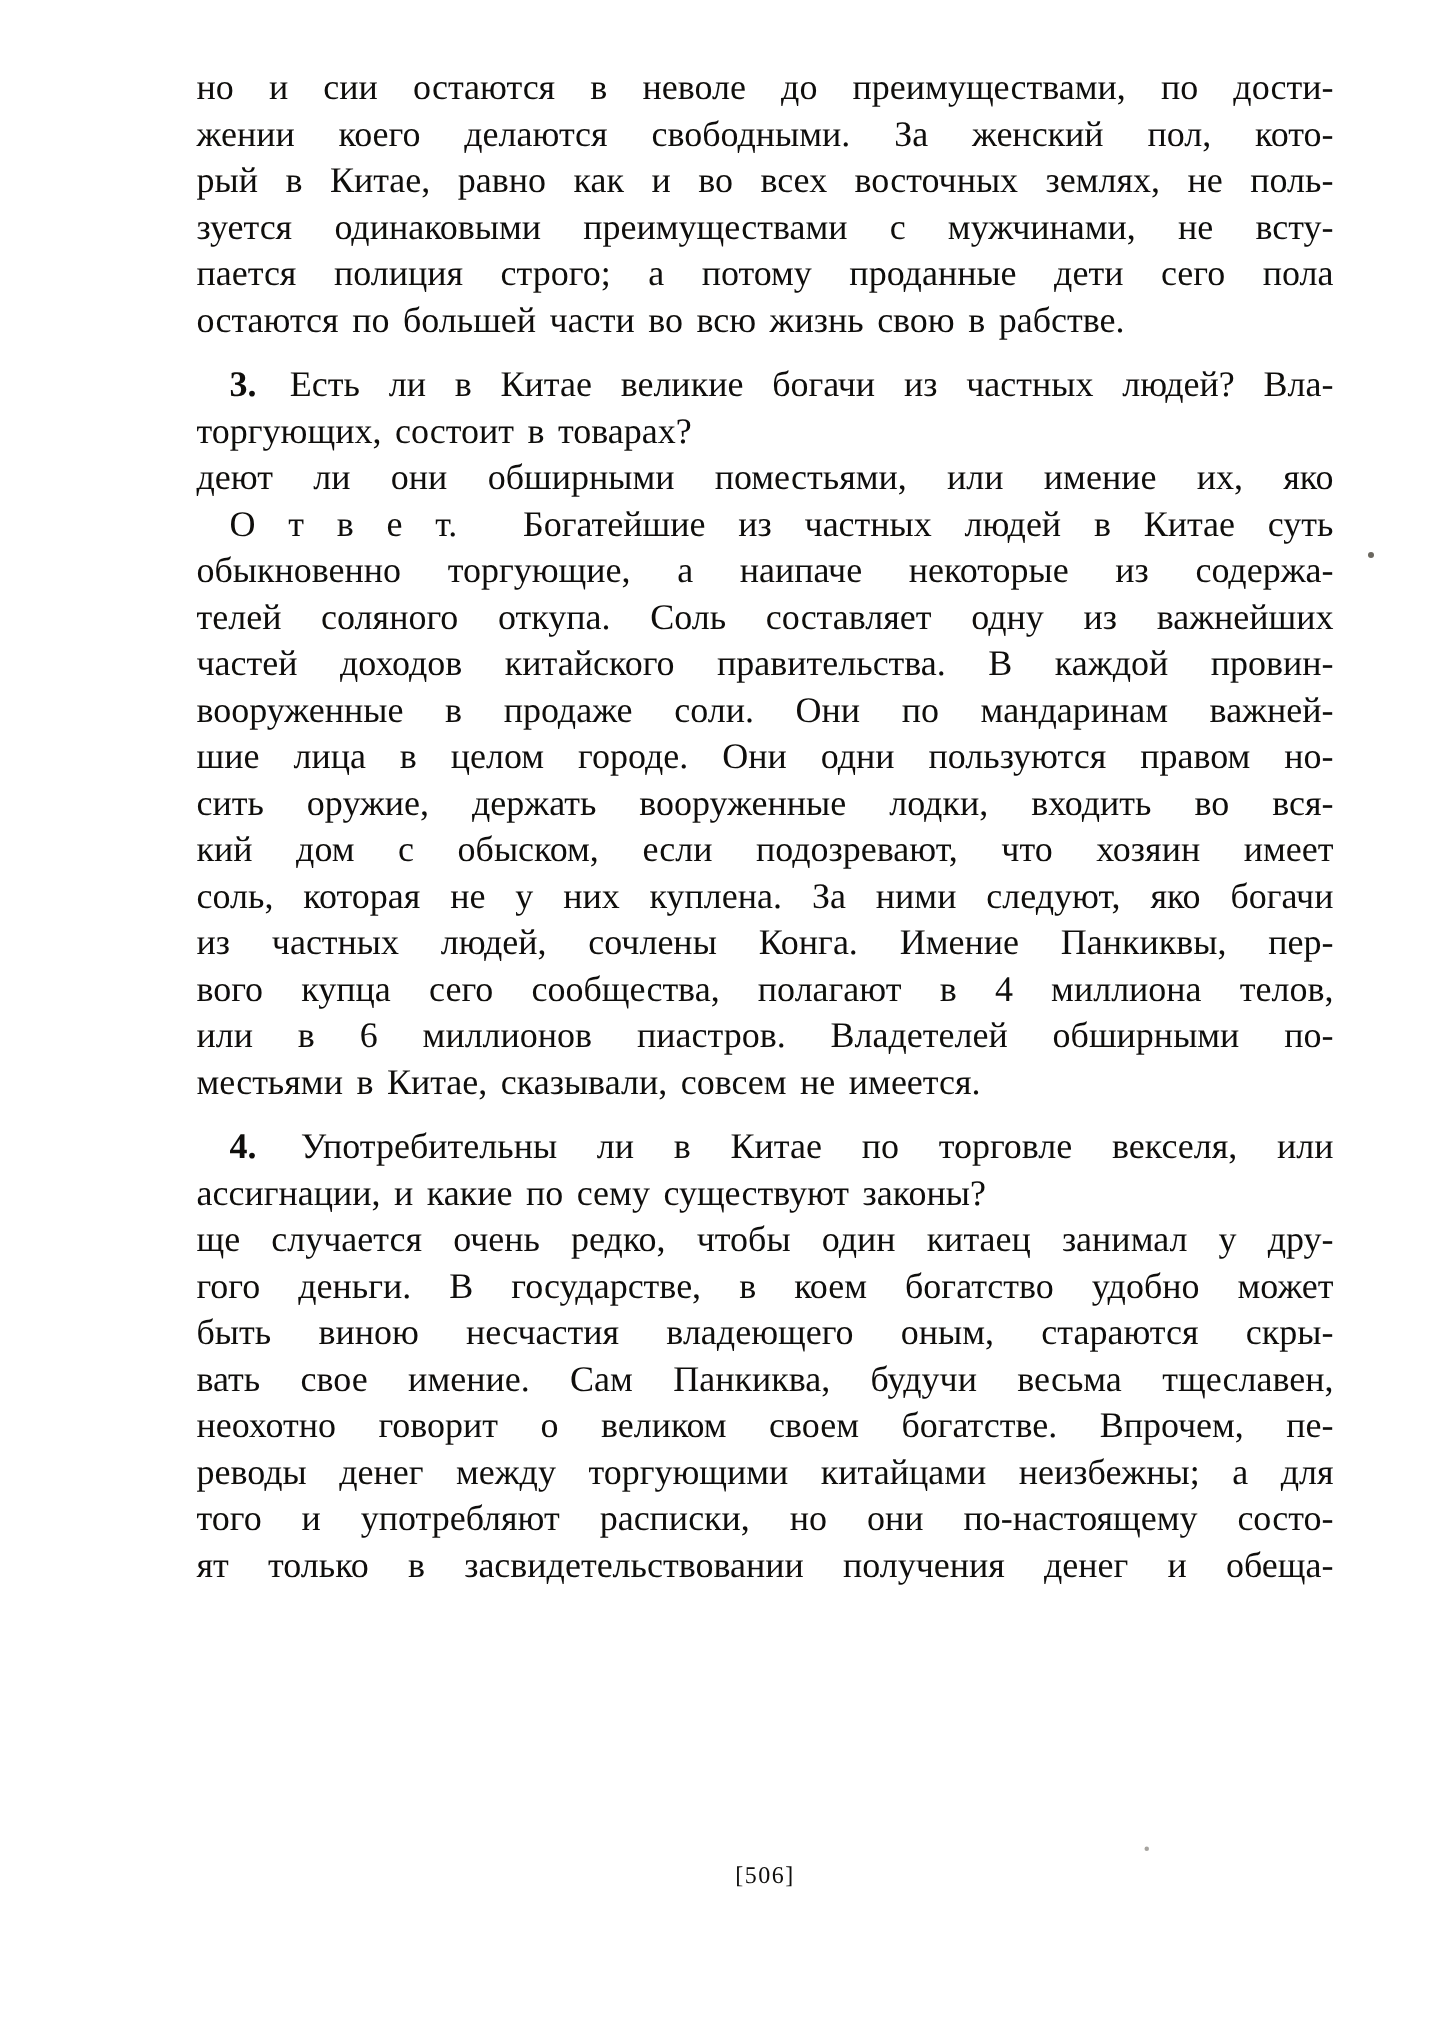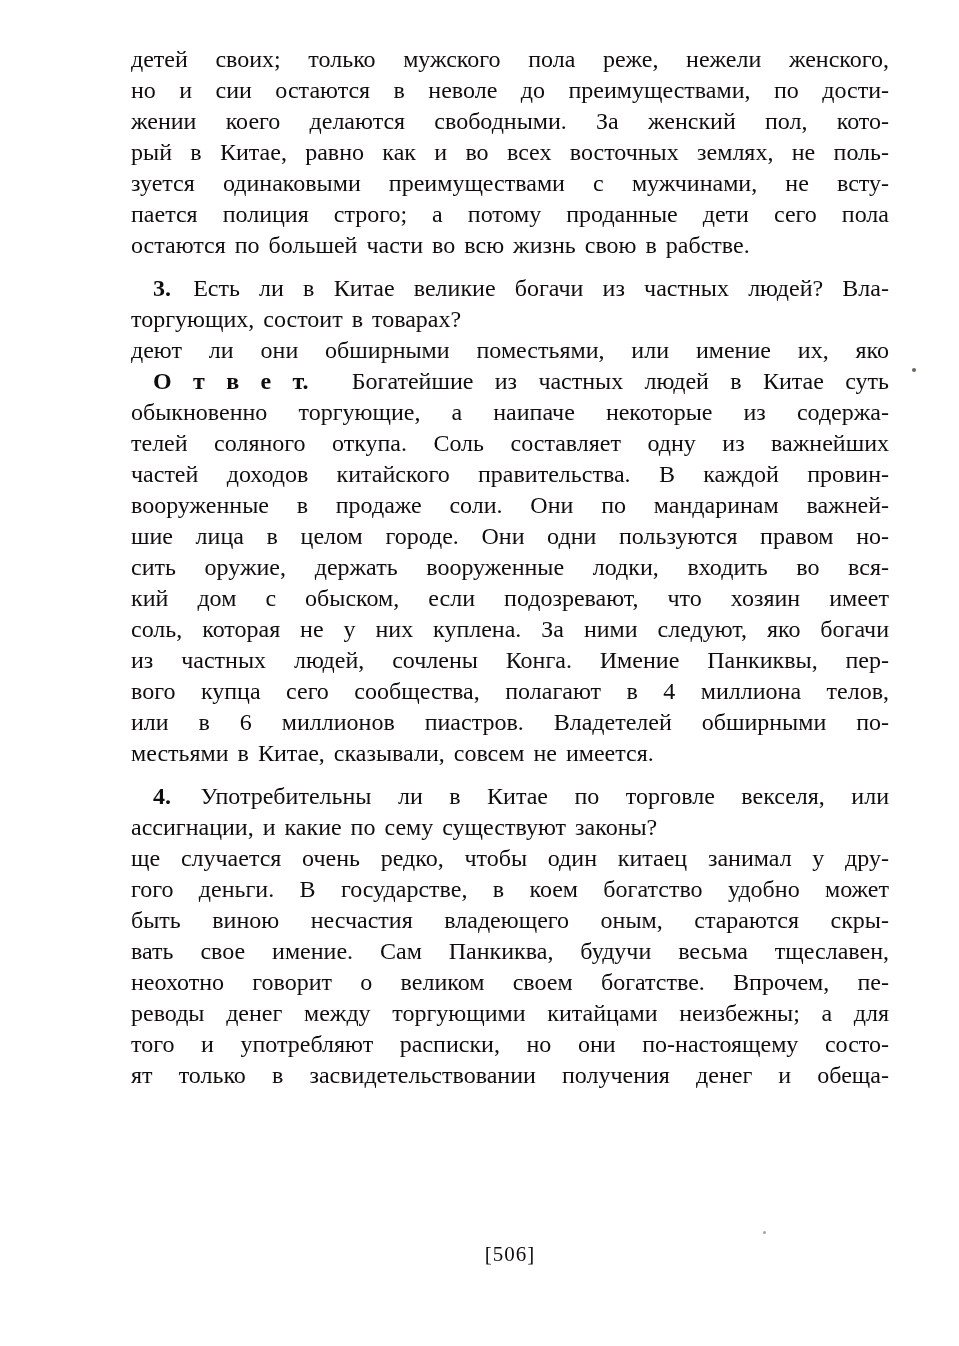--- a/index.html
+++ b/index.html
@@ -38,46 +38,44 @@
   }
   .line.first {
     text-indent: 22px;
   }
   .qnum {
     font-weight: bold;
     margin-right: 3px;
   }
   .answer-label {
     margin-right: 22px;
-    font-weight: bold;
   }
   .folio {
     position: absolute;
     top: 1242px;
     left: 131px;
     width: 758px;
     text-align: center;
-    font-size: 21px;
+    font-size: 16px;
     letter-spacing: 1px;
   }
   .speck {
     position: absolute;
     background: #6a675f;
     border-radius: 50%;
   }
   .speck-1 { left: 912px; top: 368px; width: 4px; height: 4px; }
   .speck-2 { left: 763px; top: 1231px; width: 3px; height: 3px; opacity: .6; }
 </style>
 </head>
 <body>
 
 <div class="text-block">
 
   <div class="paragraph">
-    <div class="line">детей своих; только мужского пола реже, нежели женского,</div>
     <div class="line">но и сии остаются в неволе до преимуществами, по дости-</div>
     <div class="line">жении коего делаются свободными. За женский пол, кото-</div>
     <div class="line">рый в Китае, равно как и во всех восточных землях, не поль-</div>
     <div class="line">зуется одинаковыми преимуществами с мужчинами, не всту-</div>
     <div class="line">пается полиция строго; а потому проданные дети сего пола</div>
     <div class="line last">остаются по большей части во всю жизнь свою в рабстве.</div>
   </div>
 
   <div class="paragraph spaced">
     <div class="line first"><span class="qnum">3.</span> <span>Есть ли в Китае великие богачи из частных людей? Вла-</span></div>

